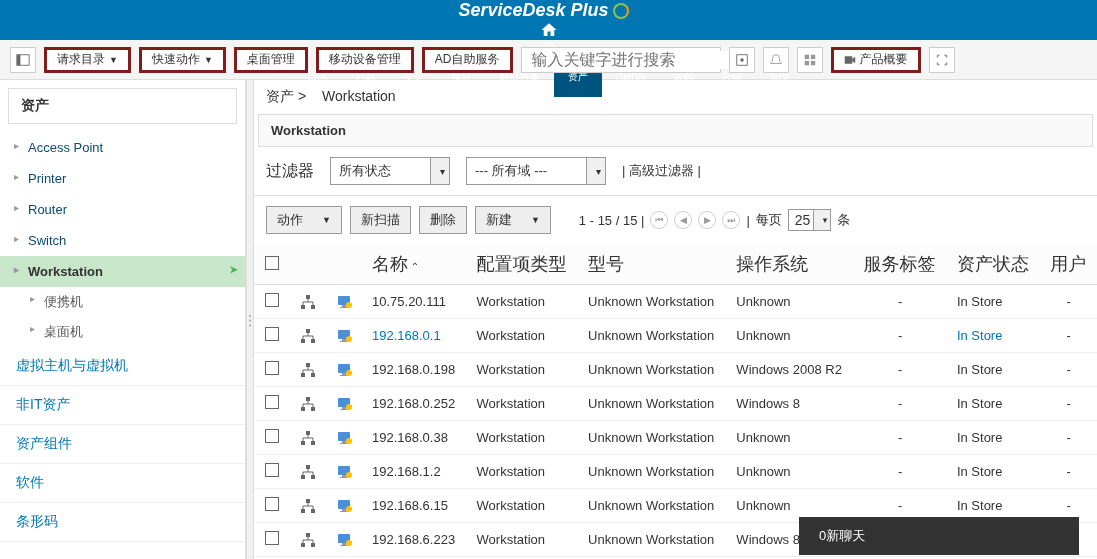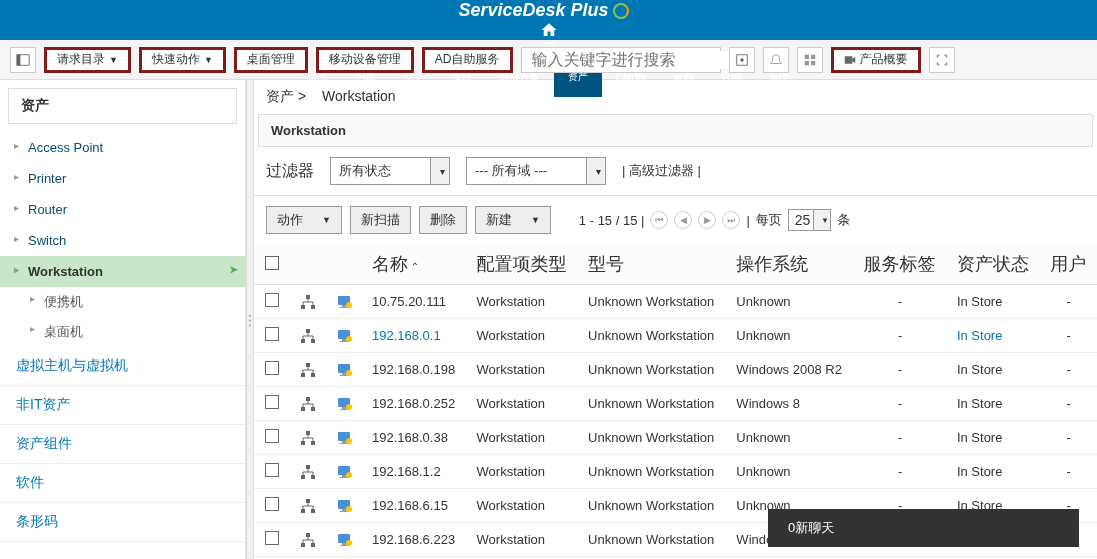--- a/index.html
+++ b/index.html
@@ -53,21 +53,21 @@
 .page-size::after { content: ''; position: absolute; right: 0; top: 0; bottom: 0; width: 16px; border-left: 1px solid #999; background: #f0f0f0; }
 .page-size::before { content: '▾'; position: absolute; right: 3px; top: 50%; transform: translateY(-50%); z-index: 1; font-size: 9px; }
 table { width: 100%; border-collapse: collapse; }
 th { text-align: left; padding: 8px 10px; border-bottom: 1px solid #ddd; background: #fcfcfc; font-weight: normal; font-size: 18px; color: #333; }
 th.sortable::after { content: ' ⌃'; font-size: 10px; }
 td { padding: 8px 10px; border-bottom: 1px solid #eee; font-size: 13px; }
 td.center, th.center { text-align: center; }
 .checkbox { width: 14px; height: 14px; border: 1px solid #666; display: inline-block; cursor: pointer; }
 .row-icon { width: 16px; height: 16px; display: inline-block; vertical-align: middle; }
 .link { color: #0076b3; cursor: pointer; }
-.chat-toast { position: absolute; bottom: 12px; right: 18px; background: #333; color: #fff; padding: 10px 20px; font-size: 13px; width: 311px; }
+.chat-toast { position: absolute; bottom: 4px; right: 18px; background: #333; color: #fff; padding: 10px 20px; font-size: 13px; width: 280px; }
 </style>
 </head>
 <body>
 
 <div class="topnav">
   <div class="logo">
     <span>ServiceDesk Plus</span>
       <span class="logo-swirl"></span>
   </div>
   <div class="nav-item">

